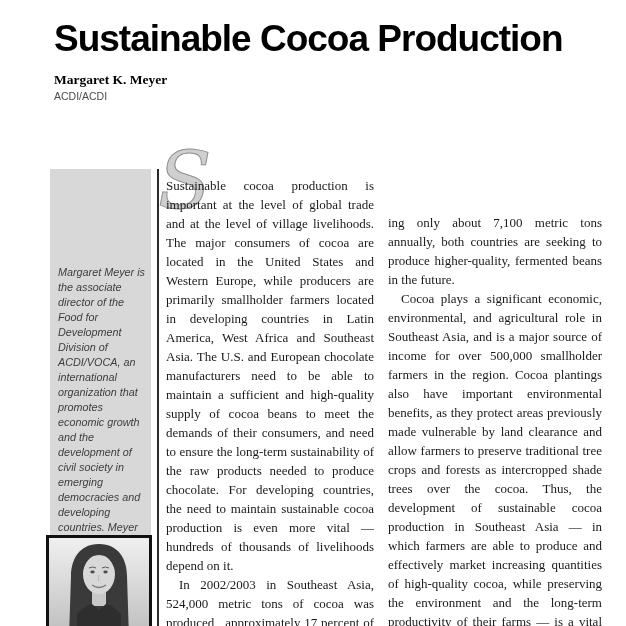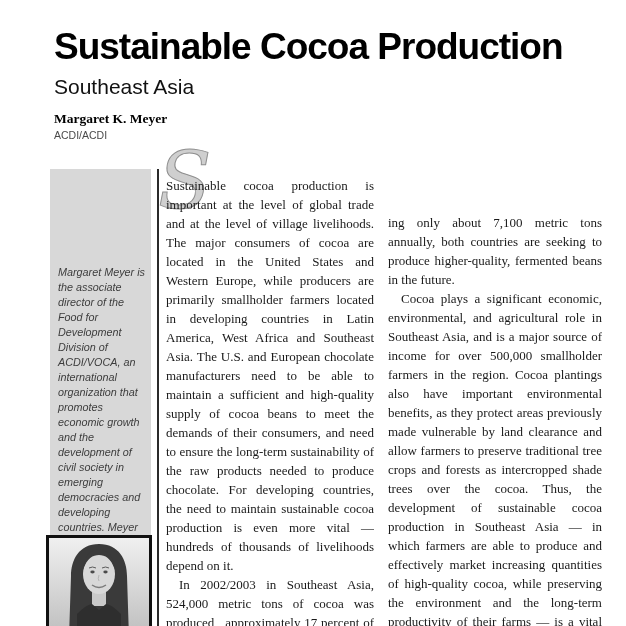--- a/index.html
+++ b/index.html
@@ -3,21 +3,21 @@
 <meta charset="utf-8">
 <style>
   html,body{margin:0;padding:0;}
   body{
     width:626px;height:626px;position:relative;overflow:hidden;
     background:#ffffff;
     font-family:"Liberation Serif", serif;
     color:#1a1a1a;
   }
   
-  .header{position:absolute;left:54px;top:26px;width:560px;}
+  .header{position:absolute;left:54px;top:18px;width:560px;}
   .title{
     font-family:"Liberation Sans", sans-serif;
     font-weight:bold;font-size:37px;line-height:42px;
     letter-spacing:-1px;color:#000;
     transform:scaleX(1.0);transform-origin:left;
     white-space:nowrap;
   }
   .subtitle{
     font-family:"Liberation Sans", sans-serif;
     font-size:21px;line-height:24px;color:#111;margin-top:7px;
@@ -67,21 +67,20 @@
     color:#cfcfcf;
     -webkit-text-stroke:1px #8f8f8f;
     pointer-events:none;
   }
 </style>
 </head>
 <body>
 
 <div class="header">
   <div class="title">Sustainable Cocoa Production</div>
-  <div class="subtitle">Southeast Asia</div>
   <div class="author">Margaret K. Meyer</div>
   <div class="affiliation">ACDI/ACDI</div>
 </div>
 
 <div class="sidebar">
   <div class="bio">Margaret Meyer is the associate director of the Food for Development Division of ACDI/VOCA, an international organization that promotes economic growth and the development of civil society in emerging democracies and developing countries. Meyer manages programs to promote sustainable cocoa production and improve smallholder farmers' incomes in Southeast Asia and Latin America.</div>
   <div class="photo-frame">
     <svg viewBox="0 0 100 100" preserveAspectRatio="xMidYMin slice" aria-hidden="true">
       <defs>
         <linearGradient id="bgGrad" x1="0" y1="0" x2="0" y2="1">

